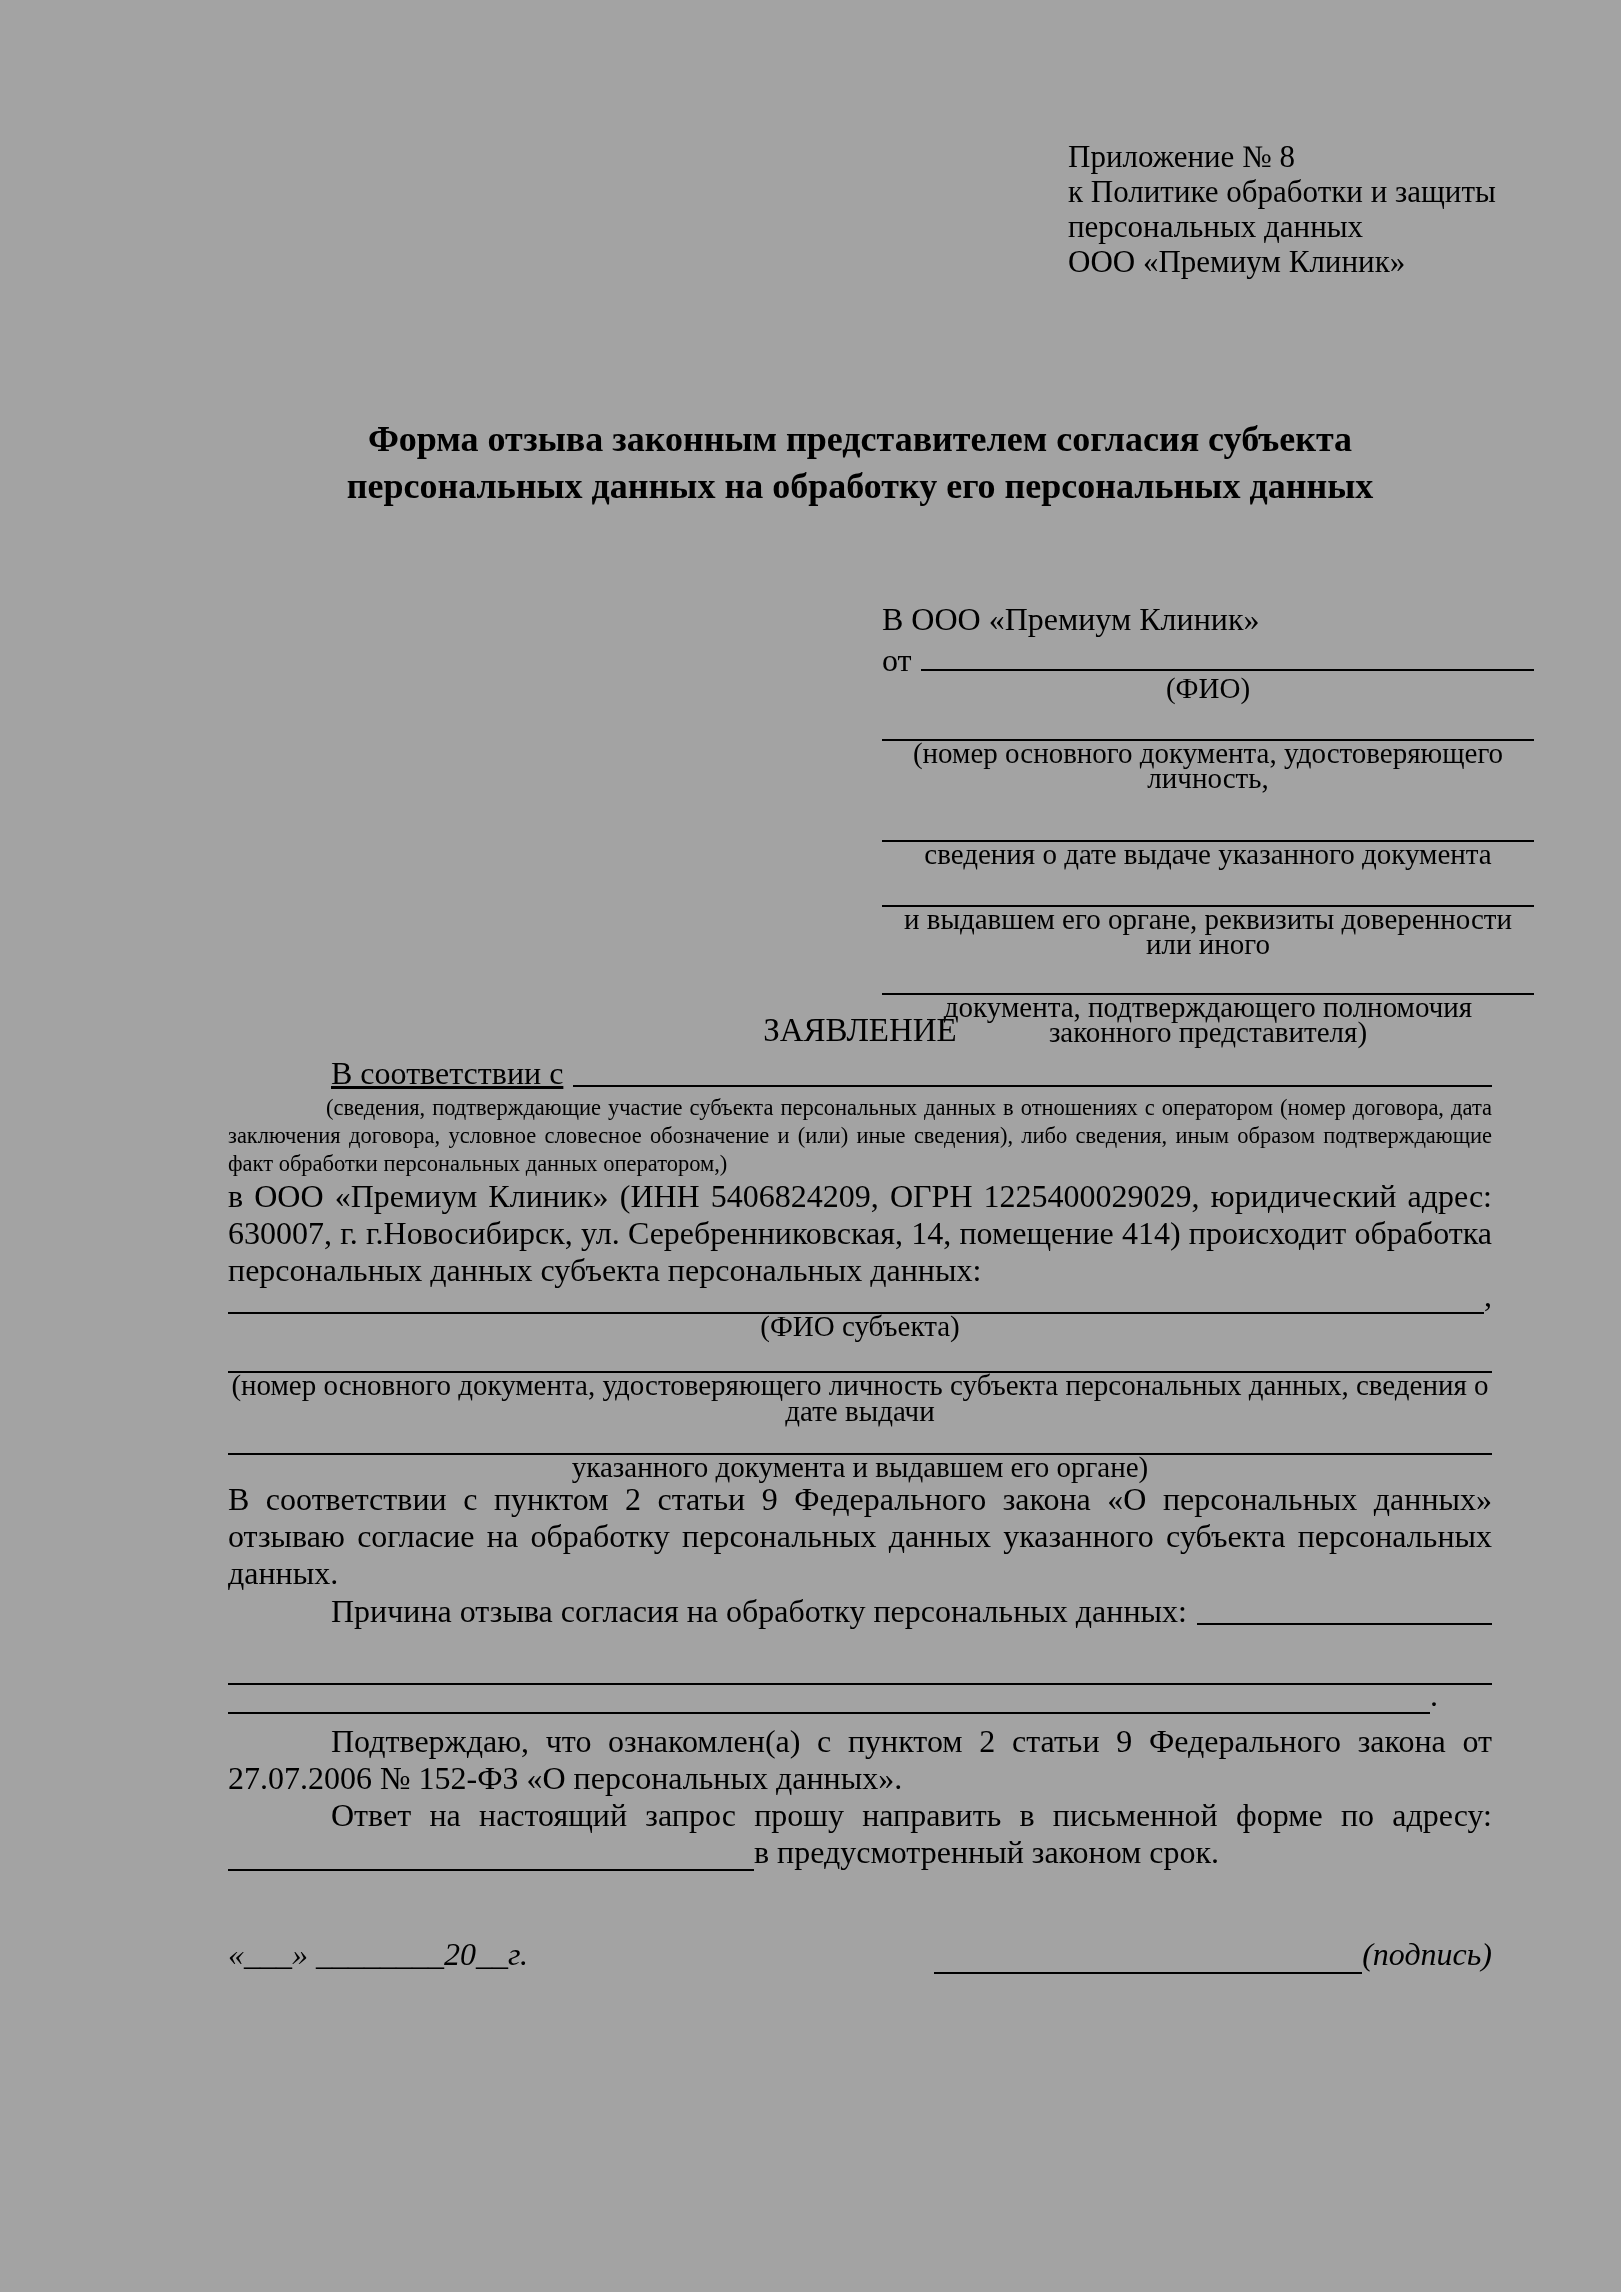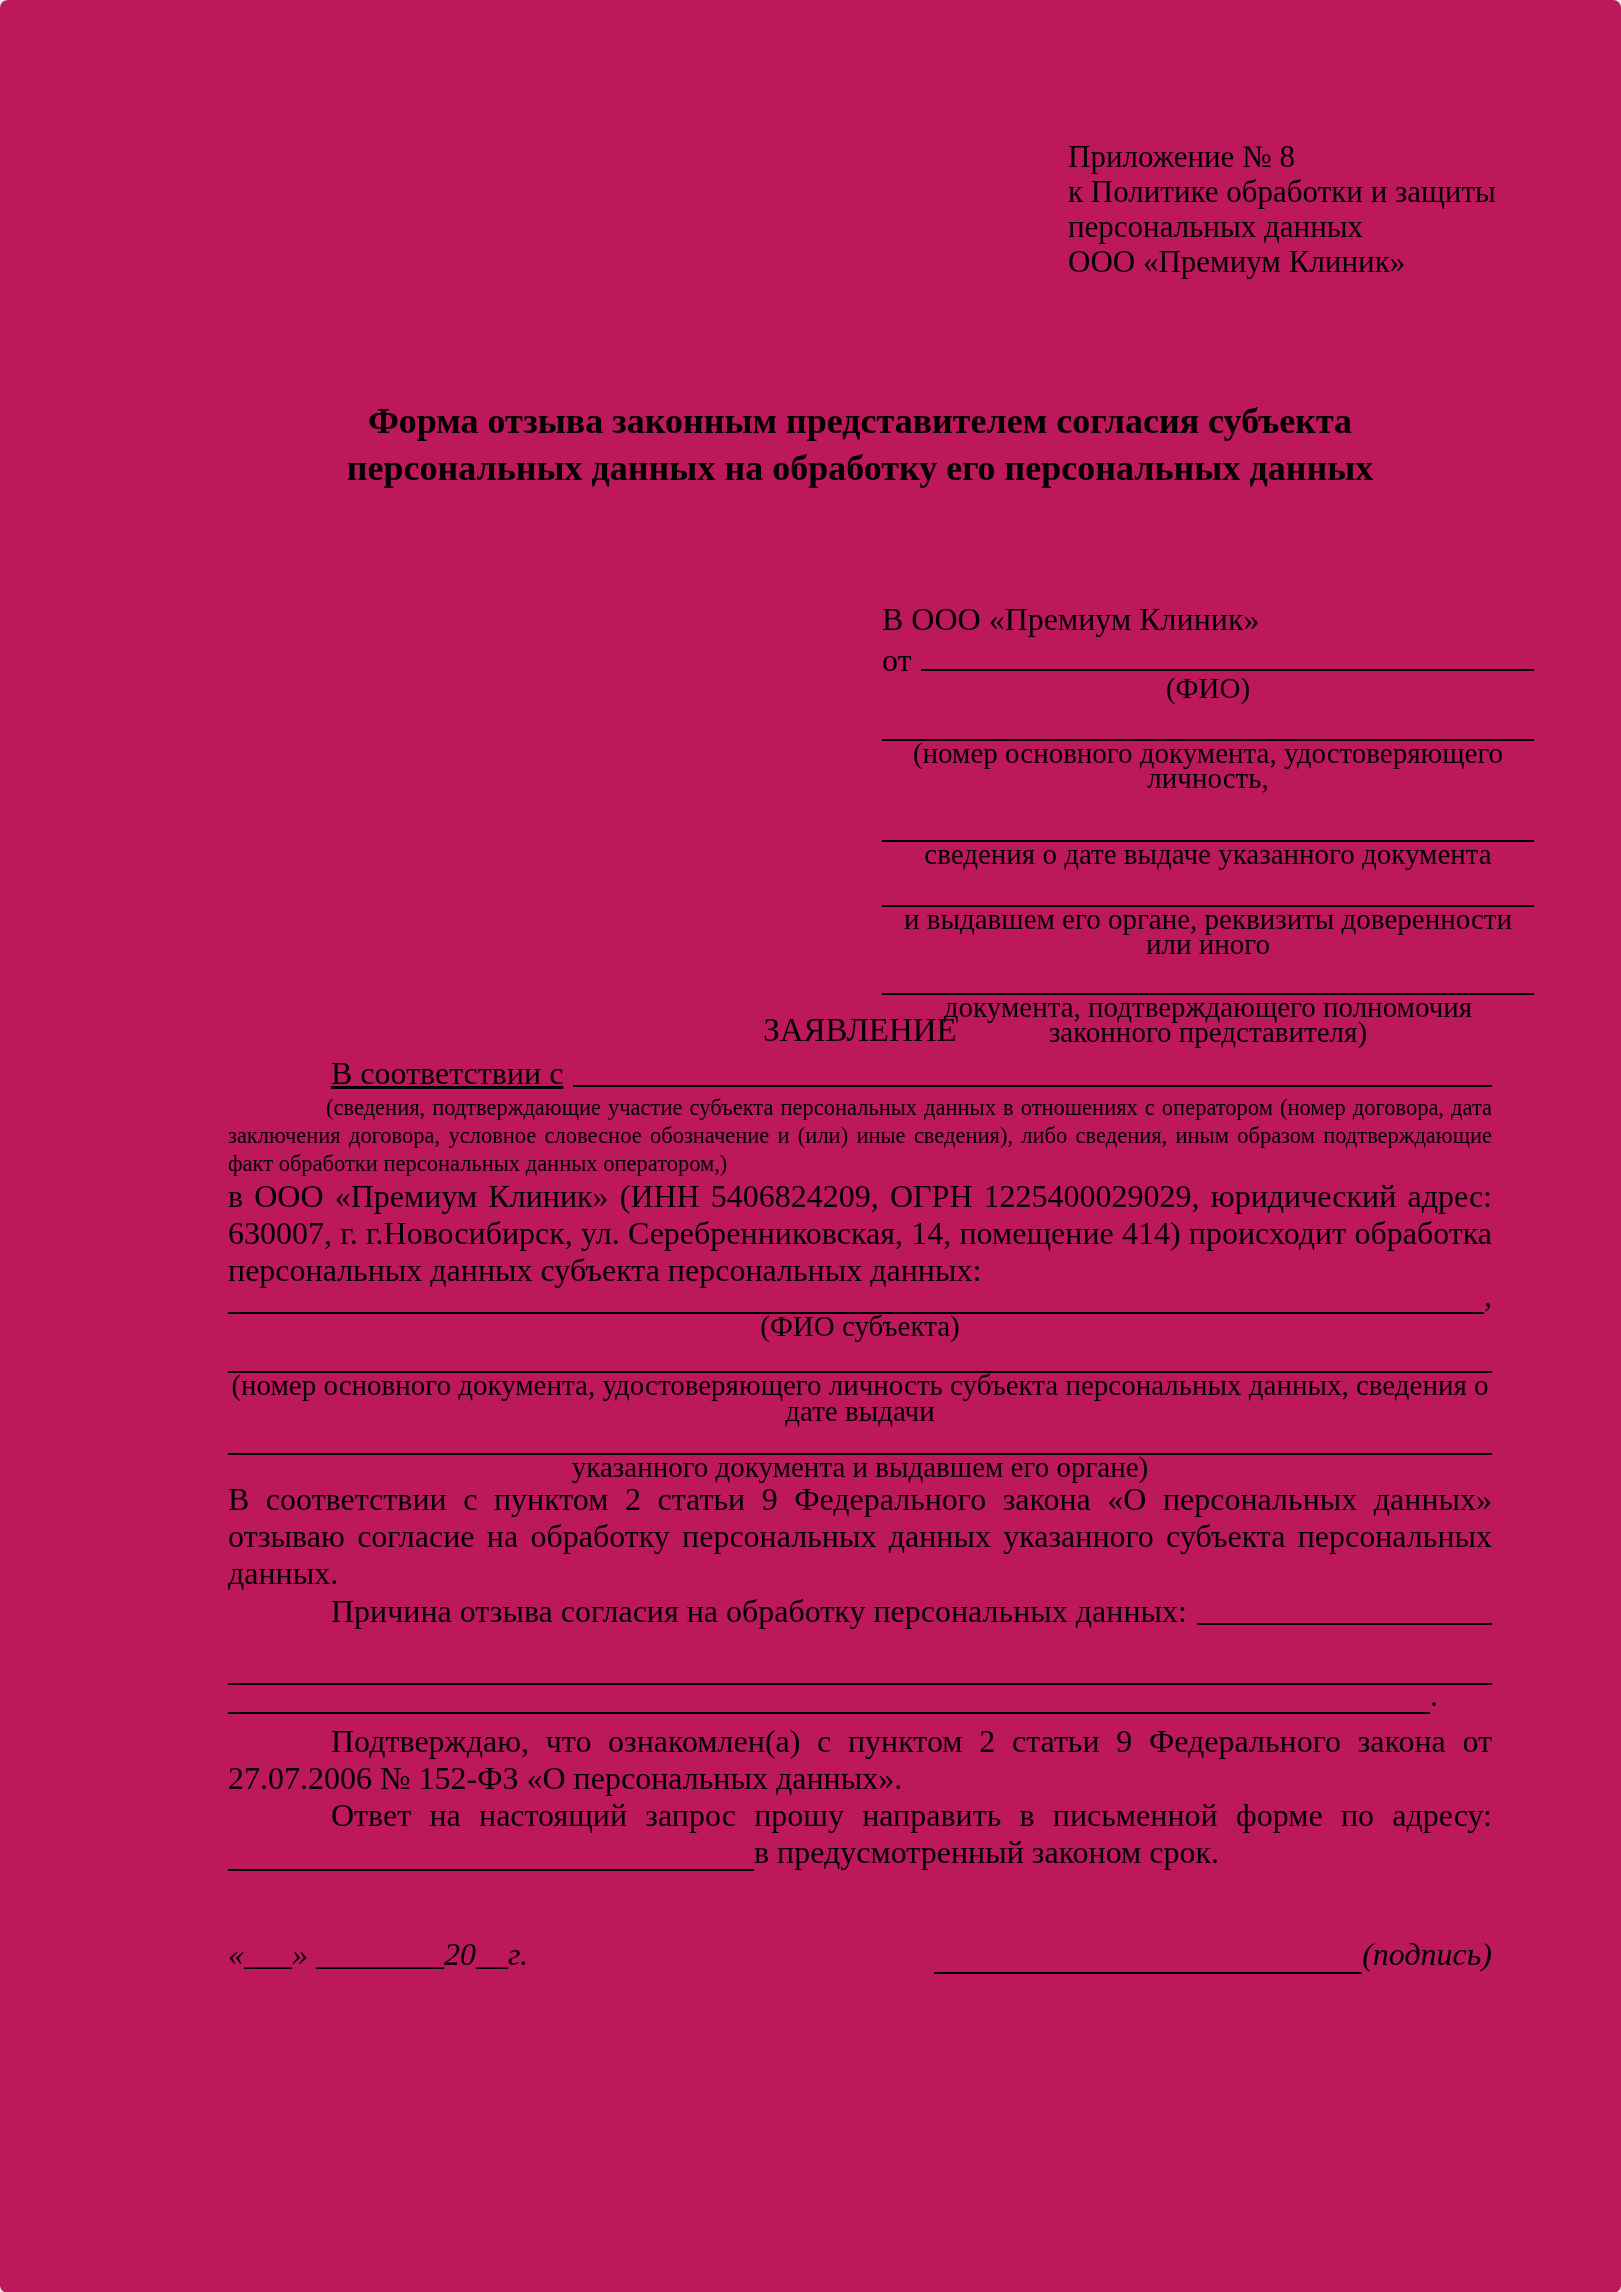--- a/index.html
+++ b/index.html
@@ -1,32 +1,31 @@
 <!DOCTYPE html>
 <html lang="ru"><head>
 <meta charset="utf-8">
 <style>
   html,body { margin:0; padding:0; background:#e8e8e8; }
   .page {
     position:relative;
     width:1621px; height:2293px;
-    background:#be185d;
+    background:#a3a3a3;
     color:#000000;
     font-family:"Liberation Serif","DejaVu Serif",serif;
     overflow:hidden;
-    border-radius:8px;
   }
   
   .hdr {
     position:absolute; left:1068px; top:139px;
     font-size:31px; line-height:35px; white-space:nowrap;
   }
   
   .title {
-    position:absolute; left:228px; top:398px; width:1264px;
+    position:absolute; left:228px; top:416px; width:1264px;
     text-align:center; font-weight:700;
     font-size:36px; line-height:47px;
   }
   
   .addr {
     position:absolute; left:882px; top:600px; width:652px;
     font-size:32px; line-height:39px;
   }
   .addr-from-row { display:flex; height:35px; margin-top:2px; }
   .addr-from-row .lbl { flex:0 0 auto; }

